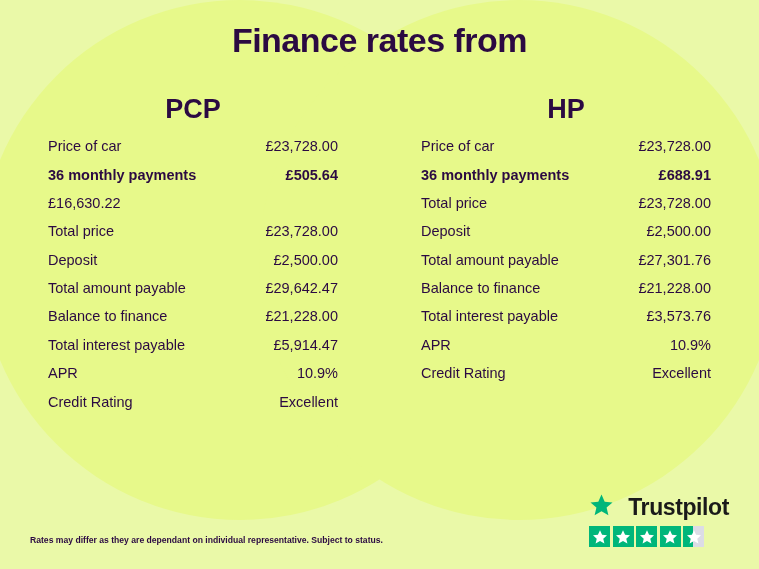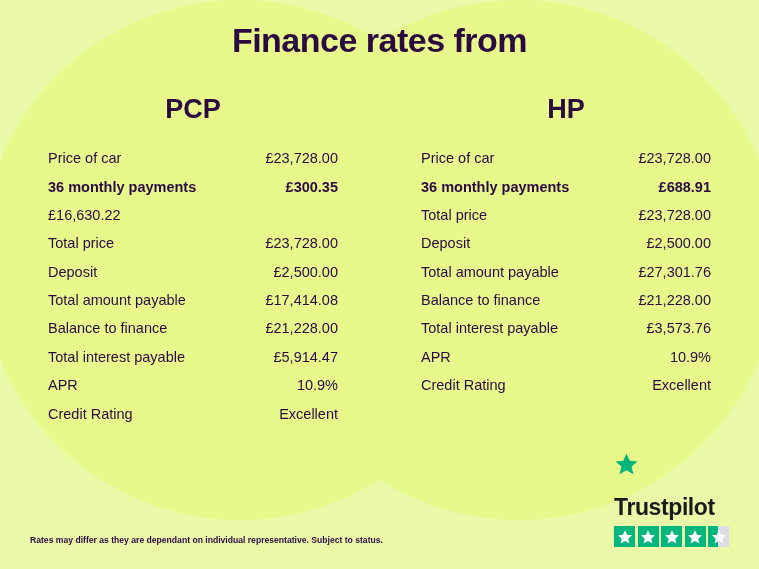--- a/index.html
+++ b/index.html
@@ -81,21 +81,21 @@
     padding: 0 48px;
   }
   .col {
     width: 290px;
   }
   .col-title {
     text-align: center;
     color: #2b0a42;
     font-size: 27px;
     font-weight: bold;
-    margin-bottom: 19px;
+    margin-bottom: 7px;
   }
   .row {
     display: flex;
     justify-content: space-between;
     align-items: baseline;
     color: #2b0a42;
     font-size: 14.5px;
     padding: 6.2px 0;
   }
   .row .label { text-align: left; }
@@ -120,23 +120,23 @@
     font-weight: bold;
     max-width: 420px;
   }
   .trustpilot {
     display: flex;
     flex-direction: column;
     align-items: flex-start;
   }
   .tp-top {
     display: flex;
+    align-items: center;
     gap: 14px;
     color: #1a1a1a;
-    flex-direction: column;
   }
   .tp-name {
     font-size: 23px;
     font-weight: bold;
     letter-spacing: -0.4px;
   }
   .tp-stars {
     display: flex;
     gap: 2.5px;
     margin-top: 5px;
@@ -169,36 +169,36 @@
 
     <div class="col">
       <div class="col-title">PCP</div>
 
       <div class="row">
         <span class="label">Price of car</span>
         <span class="value">£23,728.00</span>
       </div>
       <div class="row bold">
         <span class="label">36 monthly payments</span>
-        <span class="value">£300.35</span>
+        <span class="value">£505.64</span>
       </div>
       <div class="row">
         <span class="value">£16,630.22</span>
       </div>
       <div class="row">
         <span class="label">Total price</span>
         <span class="value">£23,728.00</span>
       </div>
       <div class="row">
         <span class="label">Deposit</span>
         <span class="value">£2,500.00</span>
       </div>
       <div class="row">
         <span class="label">Total amount payable</span>
-        <span class="value">£17,414.08</span>
+        <span class="value">£29,642.47</span>
       </div>
       <div class="row">
         <span class="label">Balance to finance</span>
         <span class="value">£21,228.00</span>
       </div>
       <div class="row">
         <span class="label">Total interest payable</span>
         <span class="value">£5,914.47</span>
       </div>
       <div class="row">

